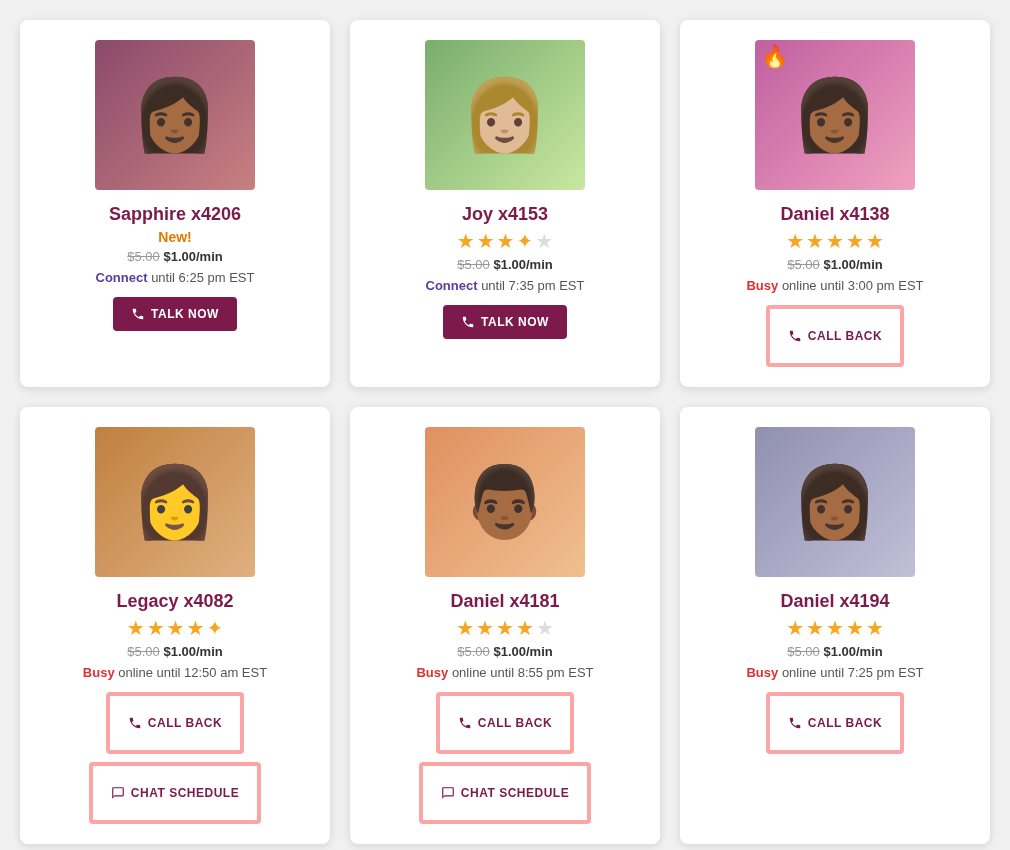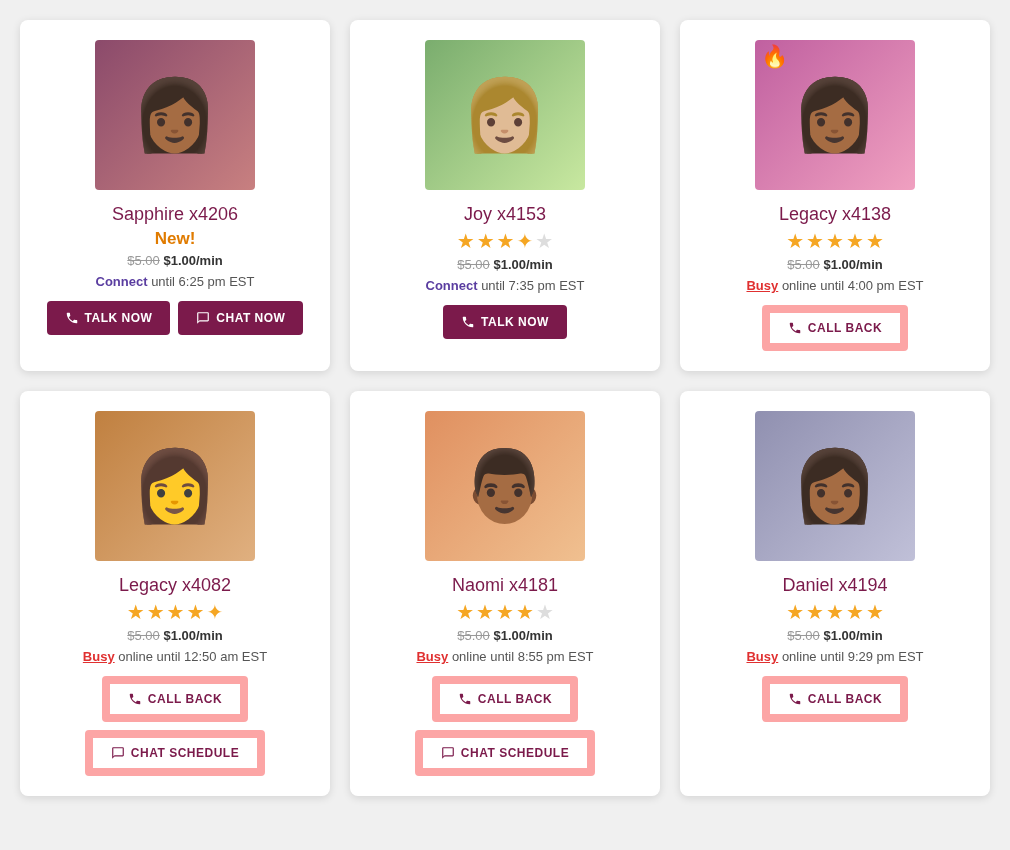--- a/index.html
+++ b/index.html
@@ -43,28 +43,28 @@
       overflow: hidden;
     }
     .fire-badge {
       position: absolute;
       top: 4px;
       left: 6px;
       font-size: 22px;
     }
     .card-name {
       font-size: 18px;
-      font-weight: 400;
+      font-weight: 700;
       color: #7b1a4b;
       margin-bottom: 4px;
     }
     .card-badge-new {
       color: #e07b00;
       font-weight: 700;
-      font-size: 17px;
+      font-size: 14px;
       margin-bottom: 4px;
     }
     .stars {
       display: flex;
       justify-content: center;
       gap: 2px;
       margin-bottom: 4px;
     }
     .star-full { color: #f5a623; font-size: 20px; }
     .star-half { color: #f5a623; font-size: 20px; }
@@ -80,21 +80,21 @@
     }
     .price-new {
       color: #333;
       font-weight: 600;
     }
     .status {
       font-size: 13px;
       margin-bottom: 12px;
     }
     .status-connect { color: #5a3da0; font-weight: 700; }
-    .status-busy { color: #e03030; font-weight: 700; text-decoration: underline; }
+    .status-busy { color: #e03030; font-weight: 700; }
     .status-time { color: #555; }
     .btn-row {
       display: flex;
       gap: 8px;
       justify-content: center;
       flex-wrap: wrap;
     }
     .btn-primary {
       background: #7b1a4b;
       color: #fff;
@@ -106,23 +106,23 @@
       letter-spacing: 0.5px;
       cursor: pointer;
       display: flex;
       align-items: center;
       gap: 6px;
       text-transform: uppercase;
     }
     .btn-outline {
       background: #fff;
       color: #7b1a4b;
-      border: 8px solid #fca5a5;
+      border: 4px solid #fca5a5;
       border-radius: 4px;
-      padding: 8px 18px;
+      padding: 20px 18px;
       font-size: 12px;
       font-weight: 700;
       letter-spacing: 0.5px;
       cursor: pointer;
       display: flex;
       align-items: center;
       gap: 6px;
       text-transform: uppercase;
     }
 
@@ -156,26 +156,20 @@
       <span class="status-connect">Connect</span>
       <span class="status-time"> until 6:25 pm EST</span>
     </div>
     <div class="btn-row">
       <button class="btn-primary">
           <svg width="14" height="14" viewBox="0 0 24 24" fill="currentColor">
             <path d="M6.6 10.8c1.4 2.8 3.8 5.1 6.6 6.6l2.2-2.2c.3-.3.7-.4 1-.2 1.1.4 2.3.6 3.6.6.6 0 1 .4 1 1V20c0 .6-.4 1-1 1C10.6 21 3 13.4 3 4c0-.6.4-1 1-1h3.5c.6 0 1 .4 1 1 0 1.3.2 2.5.6 3.6.1.3 0 .7-.2 1L6.6 10.8z"></path>
           </svg>
           <span>TALK NOW</span>
         </button>
-        <button class="btn-primary">
-          <svg width="14" height="14" viewBox="0 0 24 24" fill="currentColor">
-            <path d="M20 2H4c-1.1 0-2 .9-2 2v18l4-4h14c1.1 0 2-.9 2-2V4c0-1.1-.9-2-2-2zm0 14H6l-2 2V4h16v12z"></path>
-          </svg>
-          <span>CHAT NOW</span>
-        </button>
     </div>
   </div>
     <div class="card">
     <div class="card-photo-wrapper">
       <div class="card-photo-img av-joy">
         <span style="font-size:70px">👩🏼</span>
       </div>
 
     </div>
     <div class="card-name">Joy x4153</div>
@@ -204,36 +198,36 @@
         </button>
     </div>
   </div>
     <div class="card">
     <div class="card-photo-wrapper">
       <div class="card-photo-img av-legacy">
         <span style="font-size:70px">👩🏾</span>
       </div>
       <div class="fire-badge">🔥</div>
     </div>
-    <div class="card-name">Legacy x4138</div>
+    <div class="card-name">Daniel x4138</div>
 
     <div class="stars">
         <span class="star-full">★</span>
         <span class="star-full">★</span>
         <span class="star-full">★</span>
         <span class="star-full">★</span>
         <span class="star-full">★</span>
       </div>
     <div class="price">
       <span class="price-old">$5.00</span>
       <span class="price-new">$1.00/min</span>
     </div>
     <div class="status">
       <span class="status-busy">Busy</span>
-      <span class="status-time"> online until 4:00 pm EST</span>
+      <span class="status-time"> online until 3:00 pm EST</span>
     </div>
     <div class="btn-row">
       <button class="btn-outline">
           <svg width="14" height="14" viewBox="0 0 24 24" fill="currentColor">
             <path d="M6.6 10.8c1.4 2.8 3.8 5.1 6.6 6.6l2.2-2.2c.3-.3.7-.4 1-.2 1.1.4 2.3.6 3.6.6.6 0 1 .4 1 1V20c0 .6-.4 1-1 1C10.6 21 3 13.4 3 4c0-.6.4-1 1-1h3.5c.6 0 1 .4 1 1 0 1.3.2 2.5.6 3.6.1.3 0 .7-.2 1L6.6 10.8z"></path>
           </svg>
           <span>CALL BACK</span>
         </button>
     </div>
   </div>
@@ -276,21 +270,21 @@
         </button>
     </div>
   </div>
     <div class="card">
     <div class="card-photo-wrapper">
       <div class="card-photo-img av-daniel">
         <span style="font-size:70px">👨🏾</span>
       </div>
 
     </div>
-    <div class="card-name">Naomi x4181</div>
+    <div class="card-name">Daniel x4181</div>
 
     <div class="stars">
         <span class="star-full">★</span>
         <span class="star-full">★</span>
         <span class="star-full">★</span>
         <span class="star-full">★</span>
         <span class="star-empty">★</span>
       </div>
     <div class="price">
       <span class="price-old">$5.00</span>
@@ -330,21 +324,21 @@
         <span class="star-full">★</span>
         <span class="star-full">★</span>
         <span class="star-full">★</span>
       </div>
     <div class="price">
       <span class="price-old">$5.00</span>
       <span class="price-new">$1.00/min</span>
     </div>
     <div class="status">
       <span class="status-busy">Busy</span>
-      <span class="status-time"> online until 9:29 pm EST</span>
+      <span class="status-time"> online until 7:25 pm EST</span>
     </div>
     <div class="btn-row">
       <button class="btn-outline">
           <svg width="14" height="14" viewBox="0 0 24 24" fill="currentColor">
             <path d="M6.6 10.8c1.4 2.8 3.8 5.1 6.6 6.6l2.2-2.2c.3-.3.7-.4 1-.2 1.1.4 2.3.6 3.6.6.6 0 1 .4 1 1V20c0 .6-.4 1-1 1C10.6 21 3 13.4 3 4c0-.6.4-1 1-1h3.5c.6 0 1 .4 1 1 0 1.3.2 2.5.6 3.6.1.3 0 .7-.2 1L6.6 10.8z"></path>
           </svg>
           <span>CALL BACK</span>
         </button>
     </div>
   </div>

